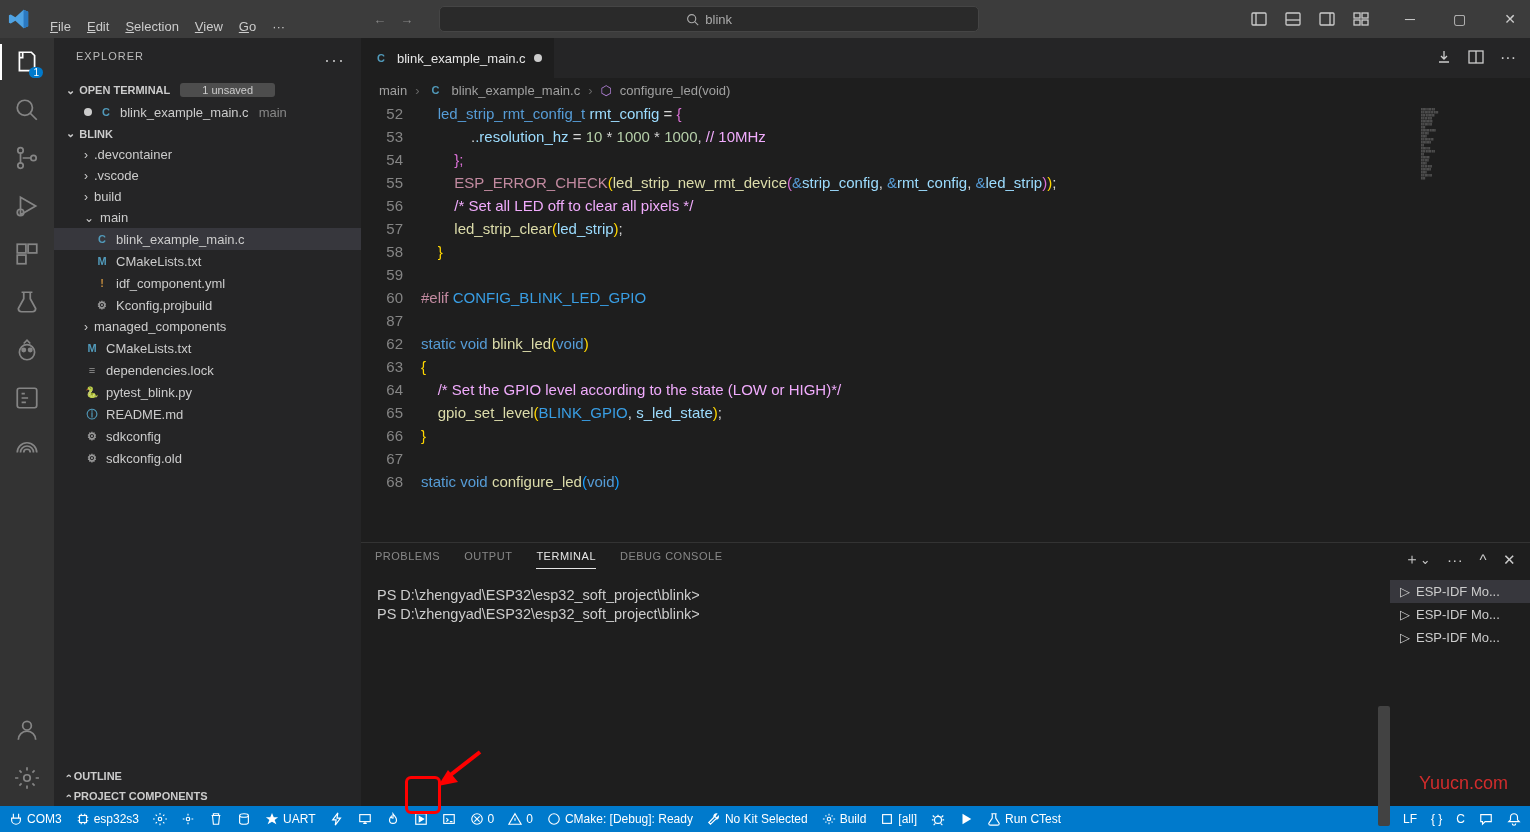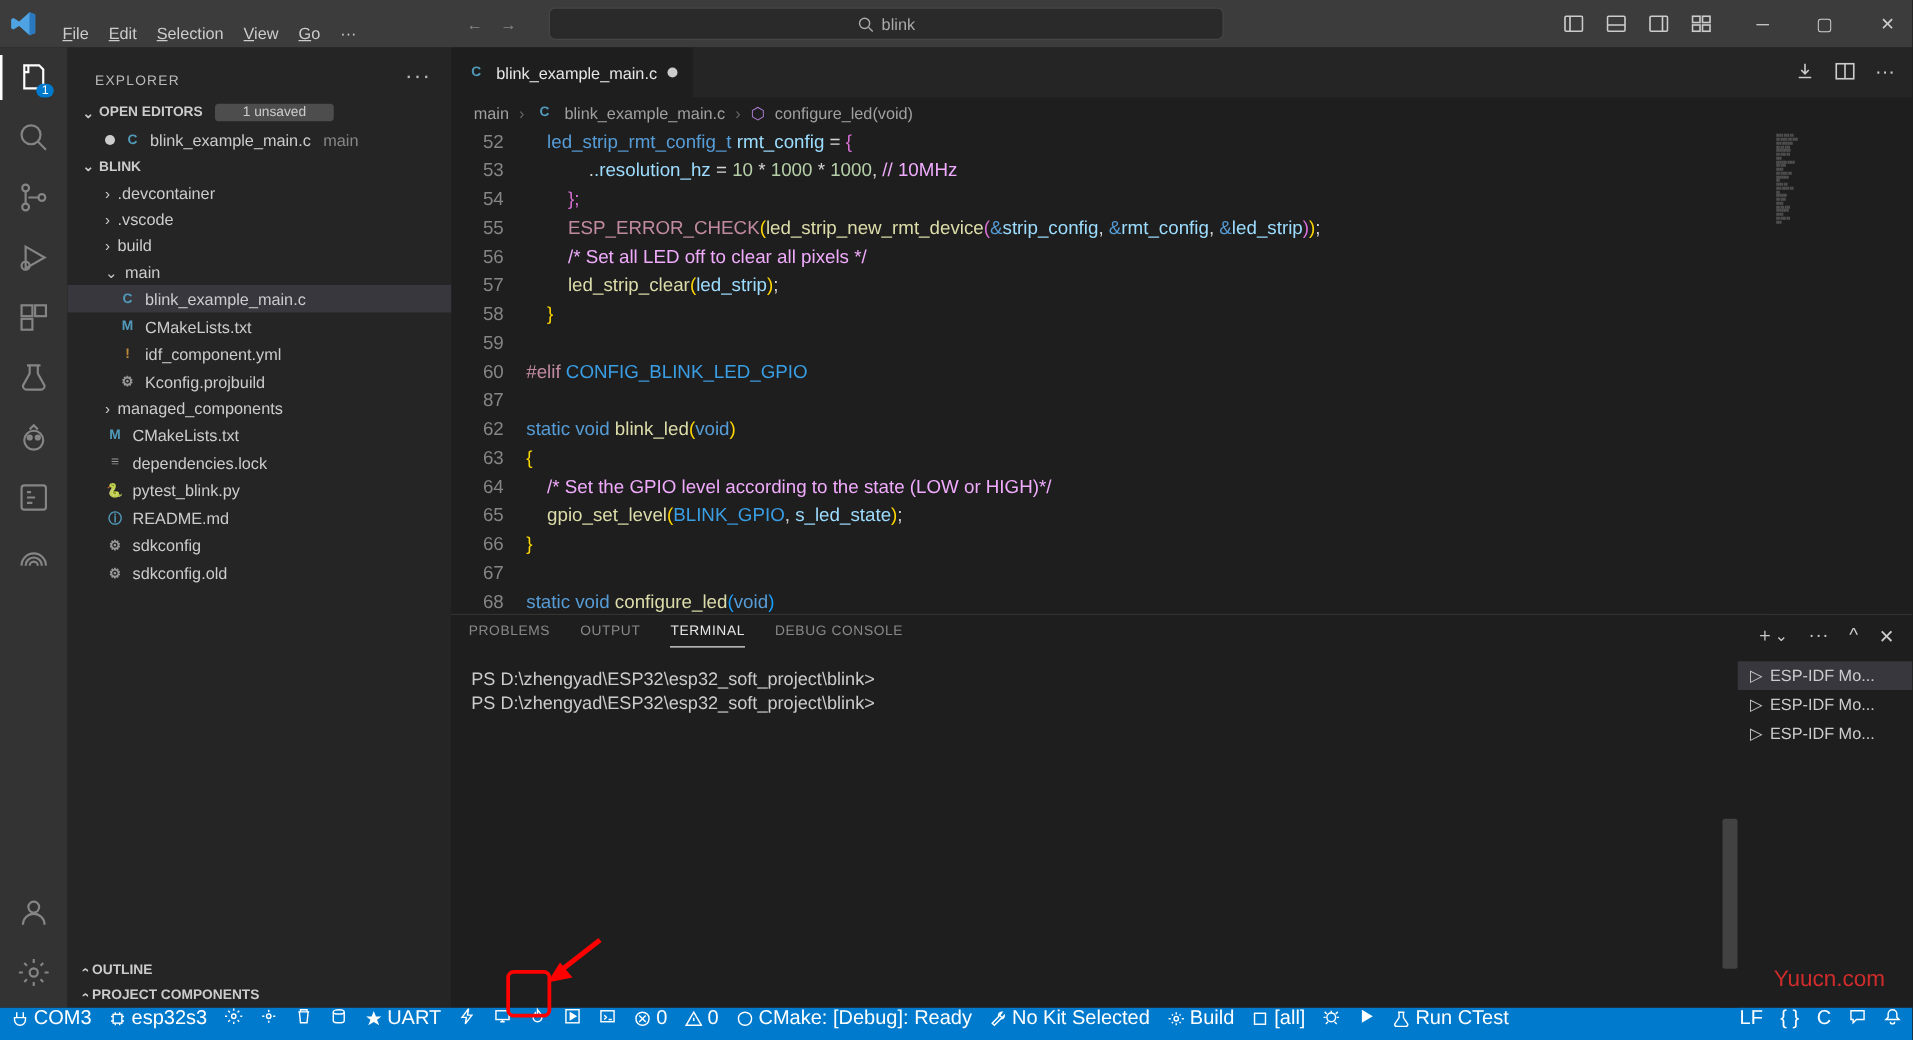--- a/index.html
+++ b/index.html
@@ -14,21 +14,21 @@
 .title-right .win-controls { display:flex; gap:26px; margin-left:12px; }
 .win-controls span { font-size:14px; color:#ccc; padding:4px 6px; }
 .mainrow { display:flex; height:calc(100% - 38px - 26px); }
 .activitybar { width:54px; background:#333; display:flex; flex-direction:column; align-items:center; padding-top:10px; gap:20px; }
 .activitybar .ab-icon { width:28px; height:28px; color:#858585; display:flex; align-items:center; justify-content:center; position:relative; }
 .activitybar .ab-icon.active { color:#fff; }
 .activitybar .ab-icon.active::before { content:""; position:absolute; left:-13px; top:-4px; width:2px; height:36px; background:#fff; }
 .badge { position:absolute; bottom:-2px; right:-2px; background:#007acc; color:#fff; border-radius:10px; font-size:10px; padding:0 4px; }
 .ab-bottom { margin-top:auto; margin-bottom:14px; display:flex; flex-direction:column; gap:20px; }
 .sidebar { width:307px; background:#252526; display:flex; flex-direction:column; font-size:13px; }
-.sidebar-title { padding:12px 16px 8px 22px; font-size:11px; letter-spacing:1px; color:#bbb; display:flex; align-items:flex-end; }
+.sidebar-title { padding:12px 16px 8px 22px; font-size:11px; letter-spacing:1px; color:#bbb; display:flex; align-items:flex-start; }
 .sidebar-title .more { margin-left:auto; font-size:18px; }
 .section-header { padding:4px 8px 4px 12px; font-weight:bold; font-size:11px; display:flex; align-items:center; gap:4px; color:#ccc; }
 .section-header.collapsed .chev { transform:rotate(-90deg); }
 .open-editors-badge { background:#4d4d4d; color:#ccc; padding:1px 22px; border-radius:3px; font-size:11px; margin-left:6px; font-weight:normal; }
 .tree-item { padding:3px 8px 3px 30px; display:flex; align-items:center; gap:6px; cursor:pointer; }
 .tree-item.d1 { padding-left:30px; }
 .tree-item.d2 { padding-left:40px; }
 .tree-item.sel { background:#37373d; }
 .tree-item .dot { width:8px; height:8px; border-radius:50%; background:#ccc; }
 .tree-item .label-extra { color:#888; margin-left:4px; }
@@ -58,34 +58,34 @@
 .tk-func { color:#dcdcaa; }
 .tk-type { color:#569cd6; }
 .tk-ident { color:#9cdcfe; }
 .tk-num { color:#b5cea8; }
 .tk-comment { color:#f0abfc; }
 .tk-punc { color:#d4d4d4; }
 .tk-paren { color:#ffd700; }
 .tk-blue { color:#399ee4; }
 .tk-br1 { color:#da70d6; }
 .tk-br2 { color:#179fff; }
-.panel { height:315px; background:#1e1e1e; border-top:1px solid #333; display:flex; flex-direction:column; }
+.panel { height:264px; background:#1e1e1e; border-top:1px solid #333; display:flex; flex-direction:column; }
 .panel-tabs { height:33px; display:flex; align-items:center; padding:0 14px; gap:24px; font-size:11px; letter-spacing:.5px; }
 .panel-tab { color:#888; padding-bottom:6px; border-bottom:1px solid transparent; cursor:pointer; }
 .panel-tab.active { color:#e6e6e6; border-bottom:1px solid #e6e6e6; }
 .panel-tabs-right { margin-left:auto; display:flex; gap:16px; font-size:15px; color:#ccc; align-items:center; }
 .panel-body { flex:1; display:flex; }
 .terminal { flex:1; padding:10px 16px; font-family:Consolas,monospace; font-size:14.5px; line-height:19px; }
 .hist { background:#264f78; color:#9cdcfe; }
 .term-side { width:140px; padding:4px 0; font-size:13px; }
 .term-item { padding:4px 10px; display:flex; align-items:center; gap:6px; }
 .term-item.sel { background:#37373d; }
 .term-scroll { width:14px; background:#1e1e1e; position:relative; }
 .term-scroll-thumb { position:absolute; right:0; width:12px; background:#424242; border-radius:2px; }
-.statusbar { height:26px; background:#007acc; color:#fff; display:flex; align-items:flex-start; font-size:16px; padding:0 2px; }
+.statusbar { height:26px; background:#007acc; color:#fff; display:flex; align-items:center; font-size:12px; padding:0 2px; }
 .sb-item { padding:0 7px; display:flex; align-items:center; gap:4px; height:100%; }
 .sb-right { margin-left:auto; display:flex; }
 .flash-highlight { position:absolute; border:3px solid #ff0000; border-radius:6px; pointer-events:none; }
 .arrow-annot { position:absolute; pointer-events:none; }
 .watermark { position:absolute; right:22px; bottom:38px; color:#d12c2c; font-size:18px; font-family:Arial; font-weight:500; }
 .chev { display:inline-block; }
 svg { display:block; }
 </style>
 </head>
 <body>
@@ -228,21 +228,21 @@
     </div>
   </div>
 
   <div class="sidebar">
     <div class="sidebar-title">
       <span>EXPLORER</span>
       <span class="more">···</span>
     </div>
     <div class="section-header">
       <span class="chev">⌄</span>
-      <span>OPEN EDITORS</span>
+      <span>OPEN TERMINAL</span>
       <span class="open-editors-badge">1 unsaved</span>
     </div>
     <div class="tree-item d1">
       <span class="dot"></span>
       <span class="file-icon ic-c">C</span>
       <span>blink_example_main.c</span>
       <span class="label-extra">main</span>
     </div>
     <div class="section-header">
       <span class="chev">⌄</span>

